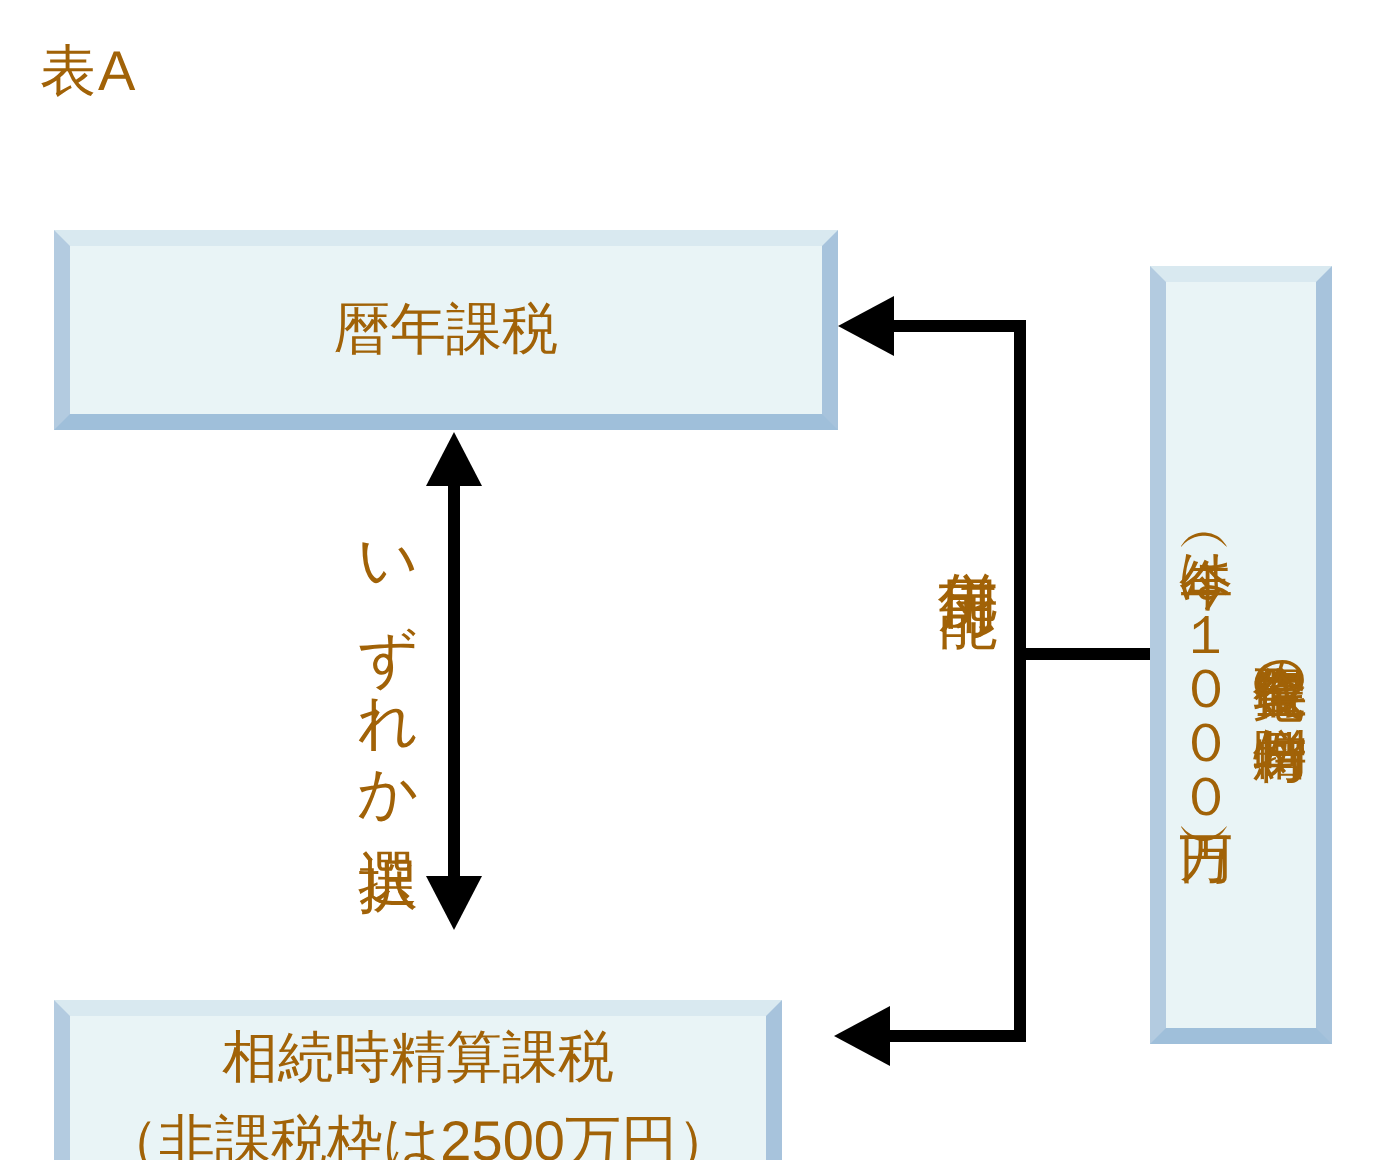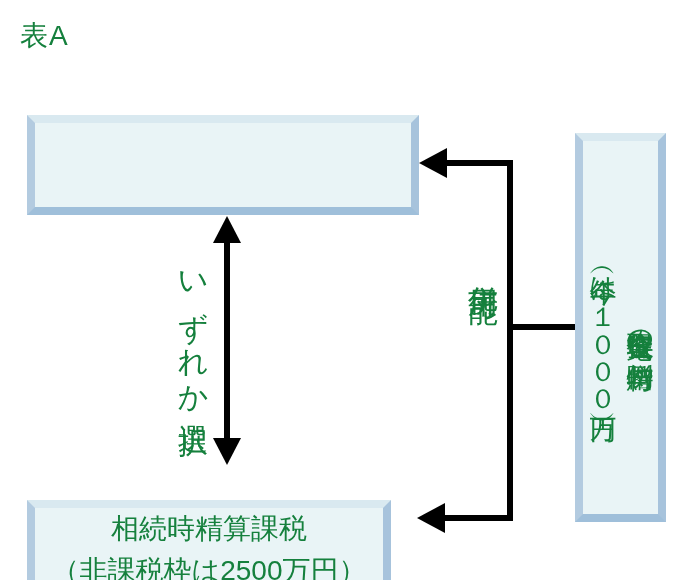--- a/index.html
+++ b/index.html
@@ -2,21 +2,21 @@
 <html><head>
 <meta charset="utf-8">
 <style>
   html, body { margin: 0; padding: 0; background: #ffffff; }
   .stage {
     position: relative;
     width: 696px;
     height: 580px;
     background: #ffffff;
     font-family: "Liberation Sans", "DejaVu Sans", sans-serif;
-    color: #15803d;
+    color: #a16207;
     overflow: hidden;
   }
   
   .fig-label {
     position: absolute;
     left: 20px; top: 17px;
     font-size: 28px;
     font-weight: 400;
     letter-spacing: 1px;
     white-space: nowrap;
@@ -114,20 +114,21 @@
 </style>
 </head>
 <body>
 
 <div class="stage">
 
   <div class="fig-label">表A</div>
 
   <div class="bevel-box box-top">
     <div class="hbox-inner">
+      <div>暦年課税</div>
     </div>
   </div>
 
   <div class="bevel-box box-bottom">
     <div class="hbox-inner">
       <div>相続時精算課税</div>
       <div>（非課税枠は2500万円）</div>
     </div>
   </div>
 

